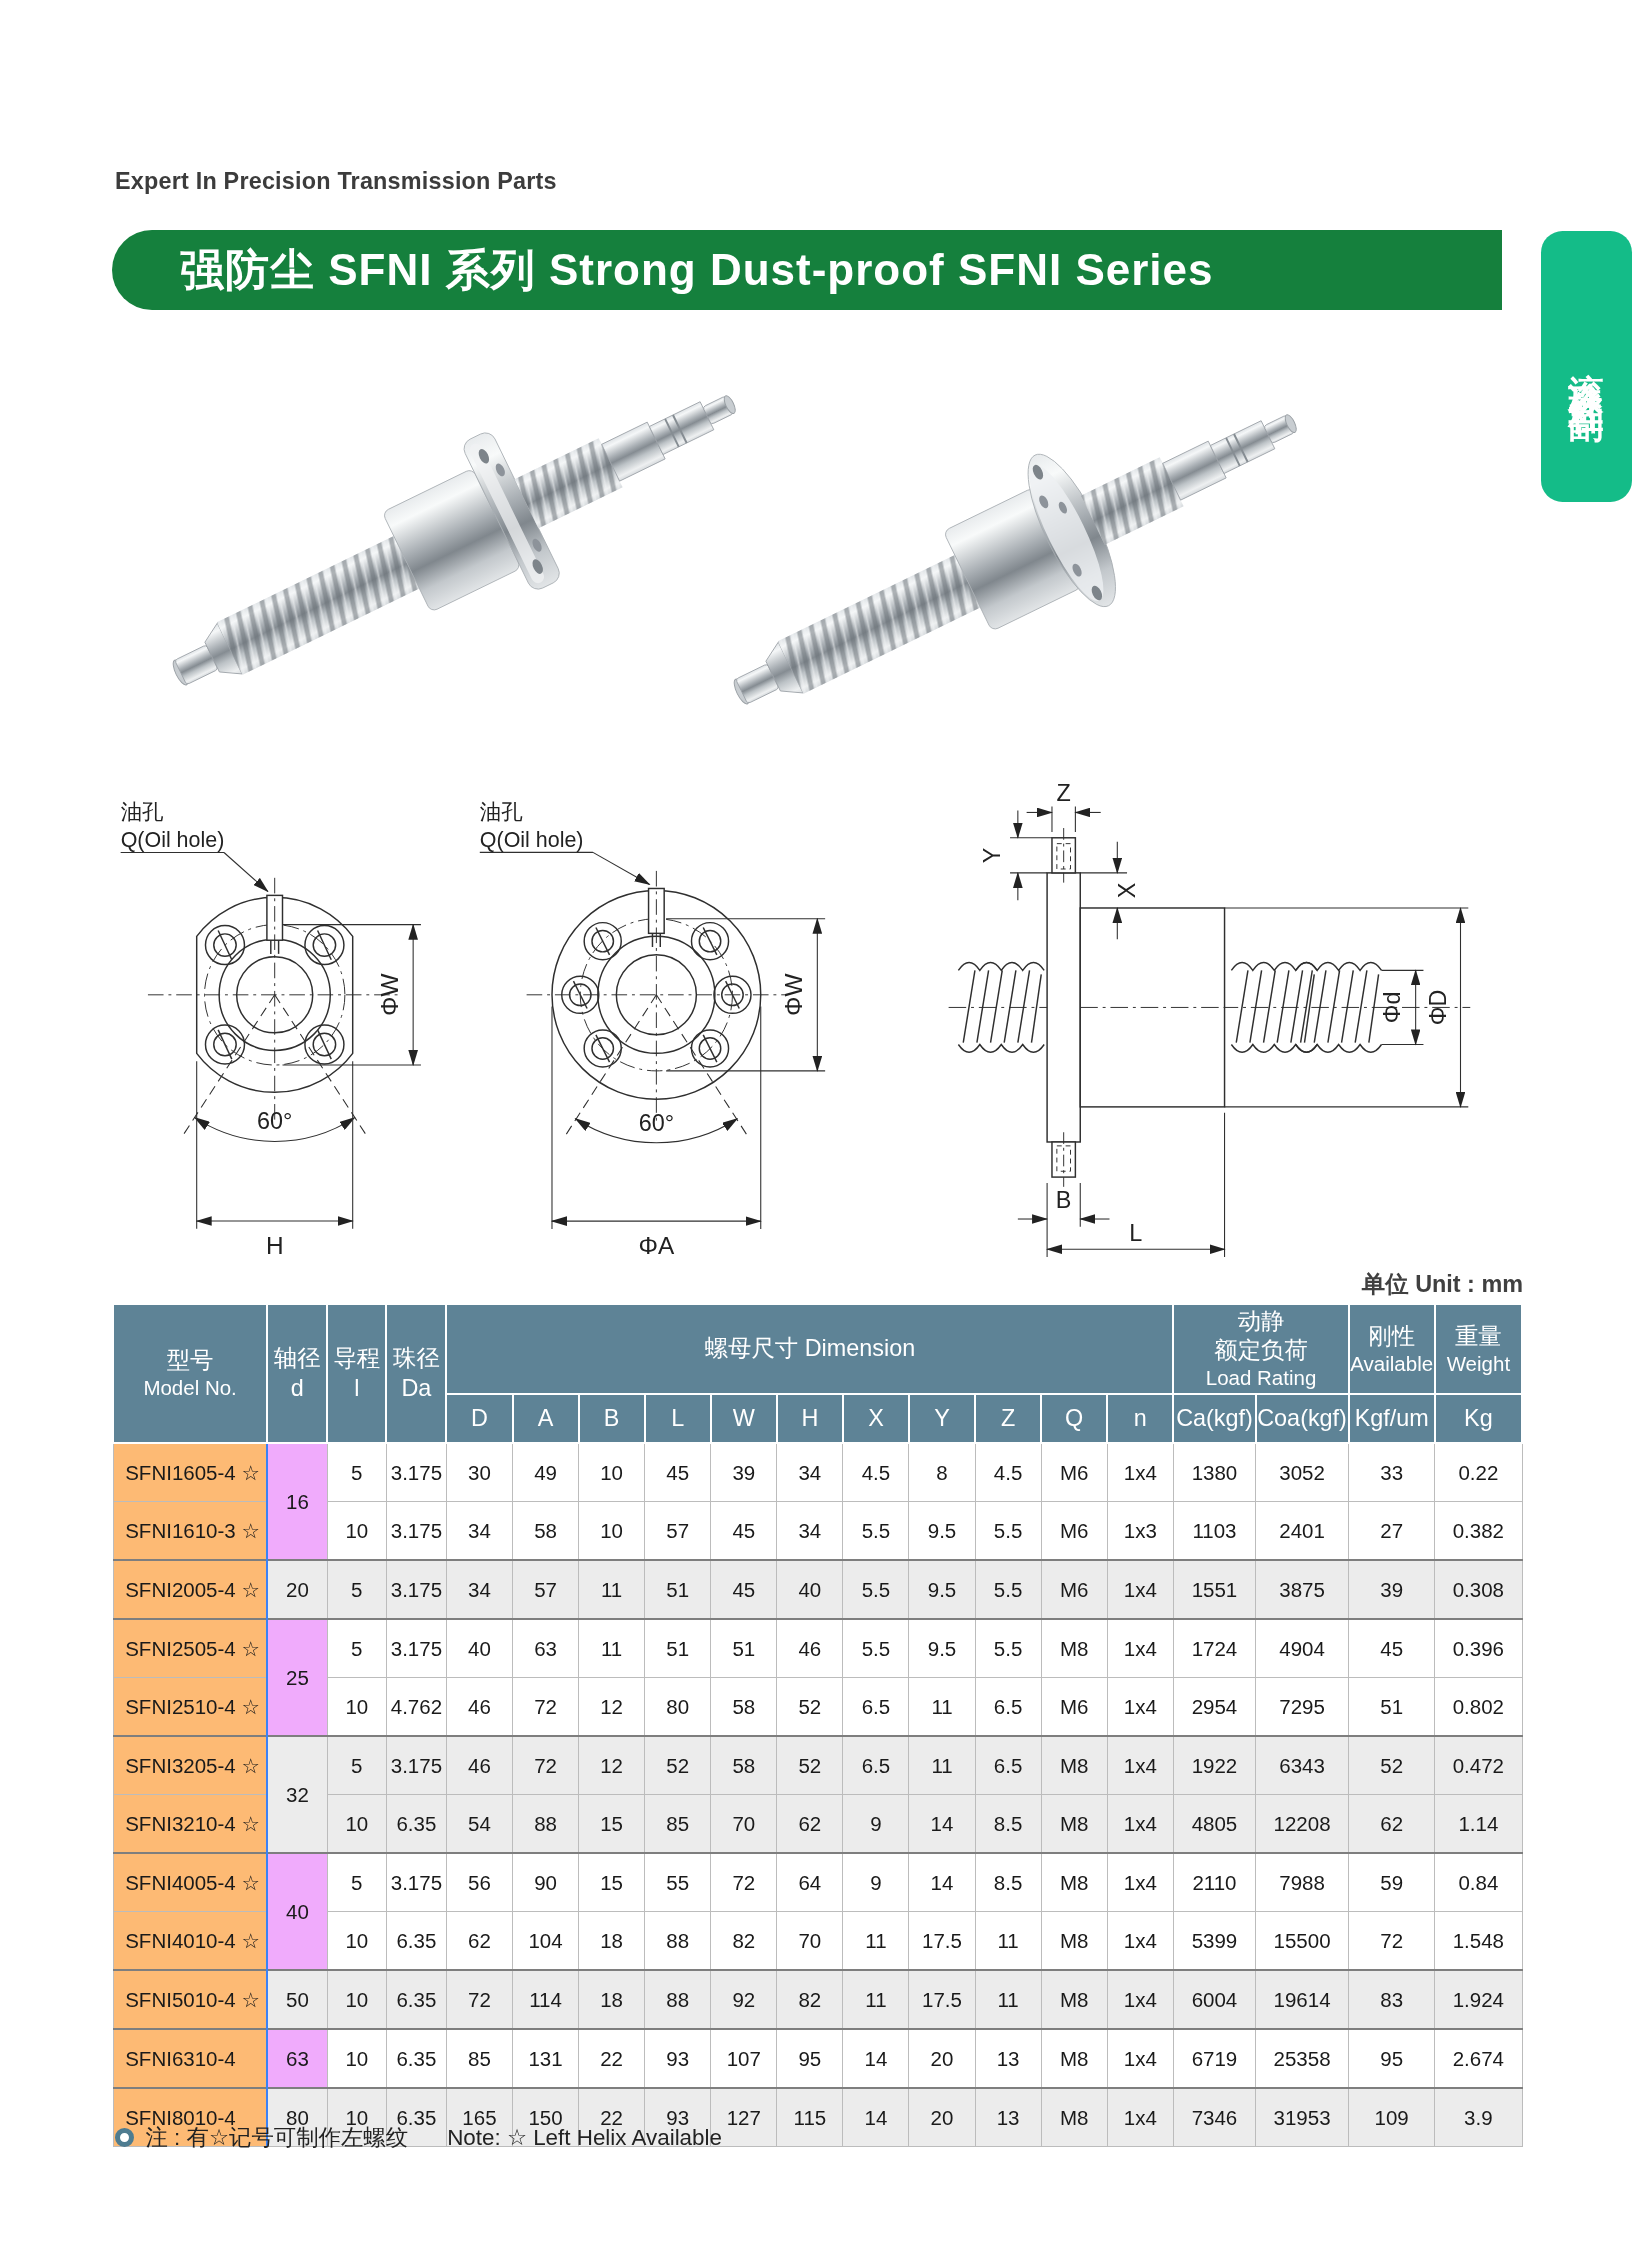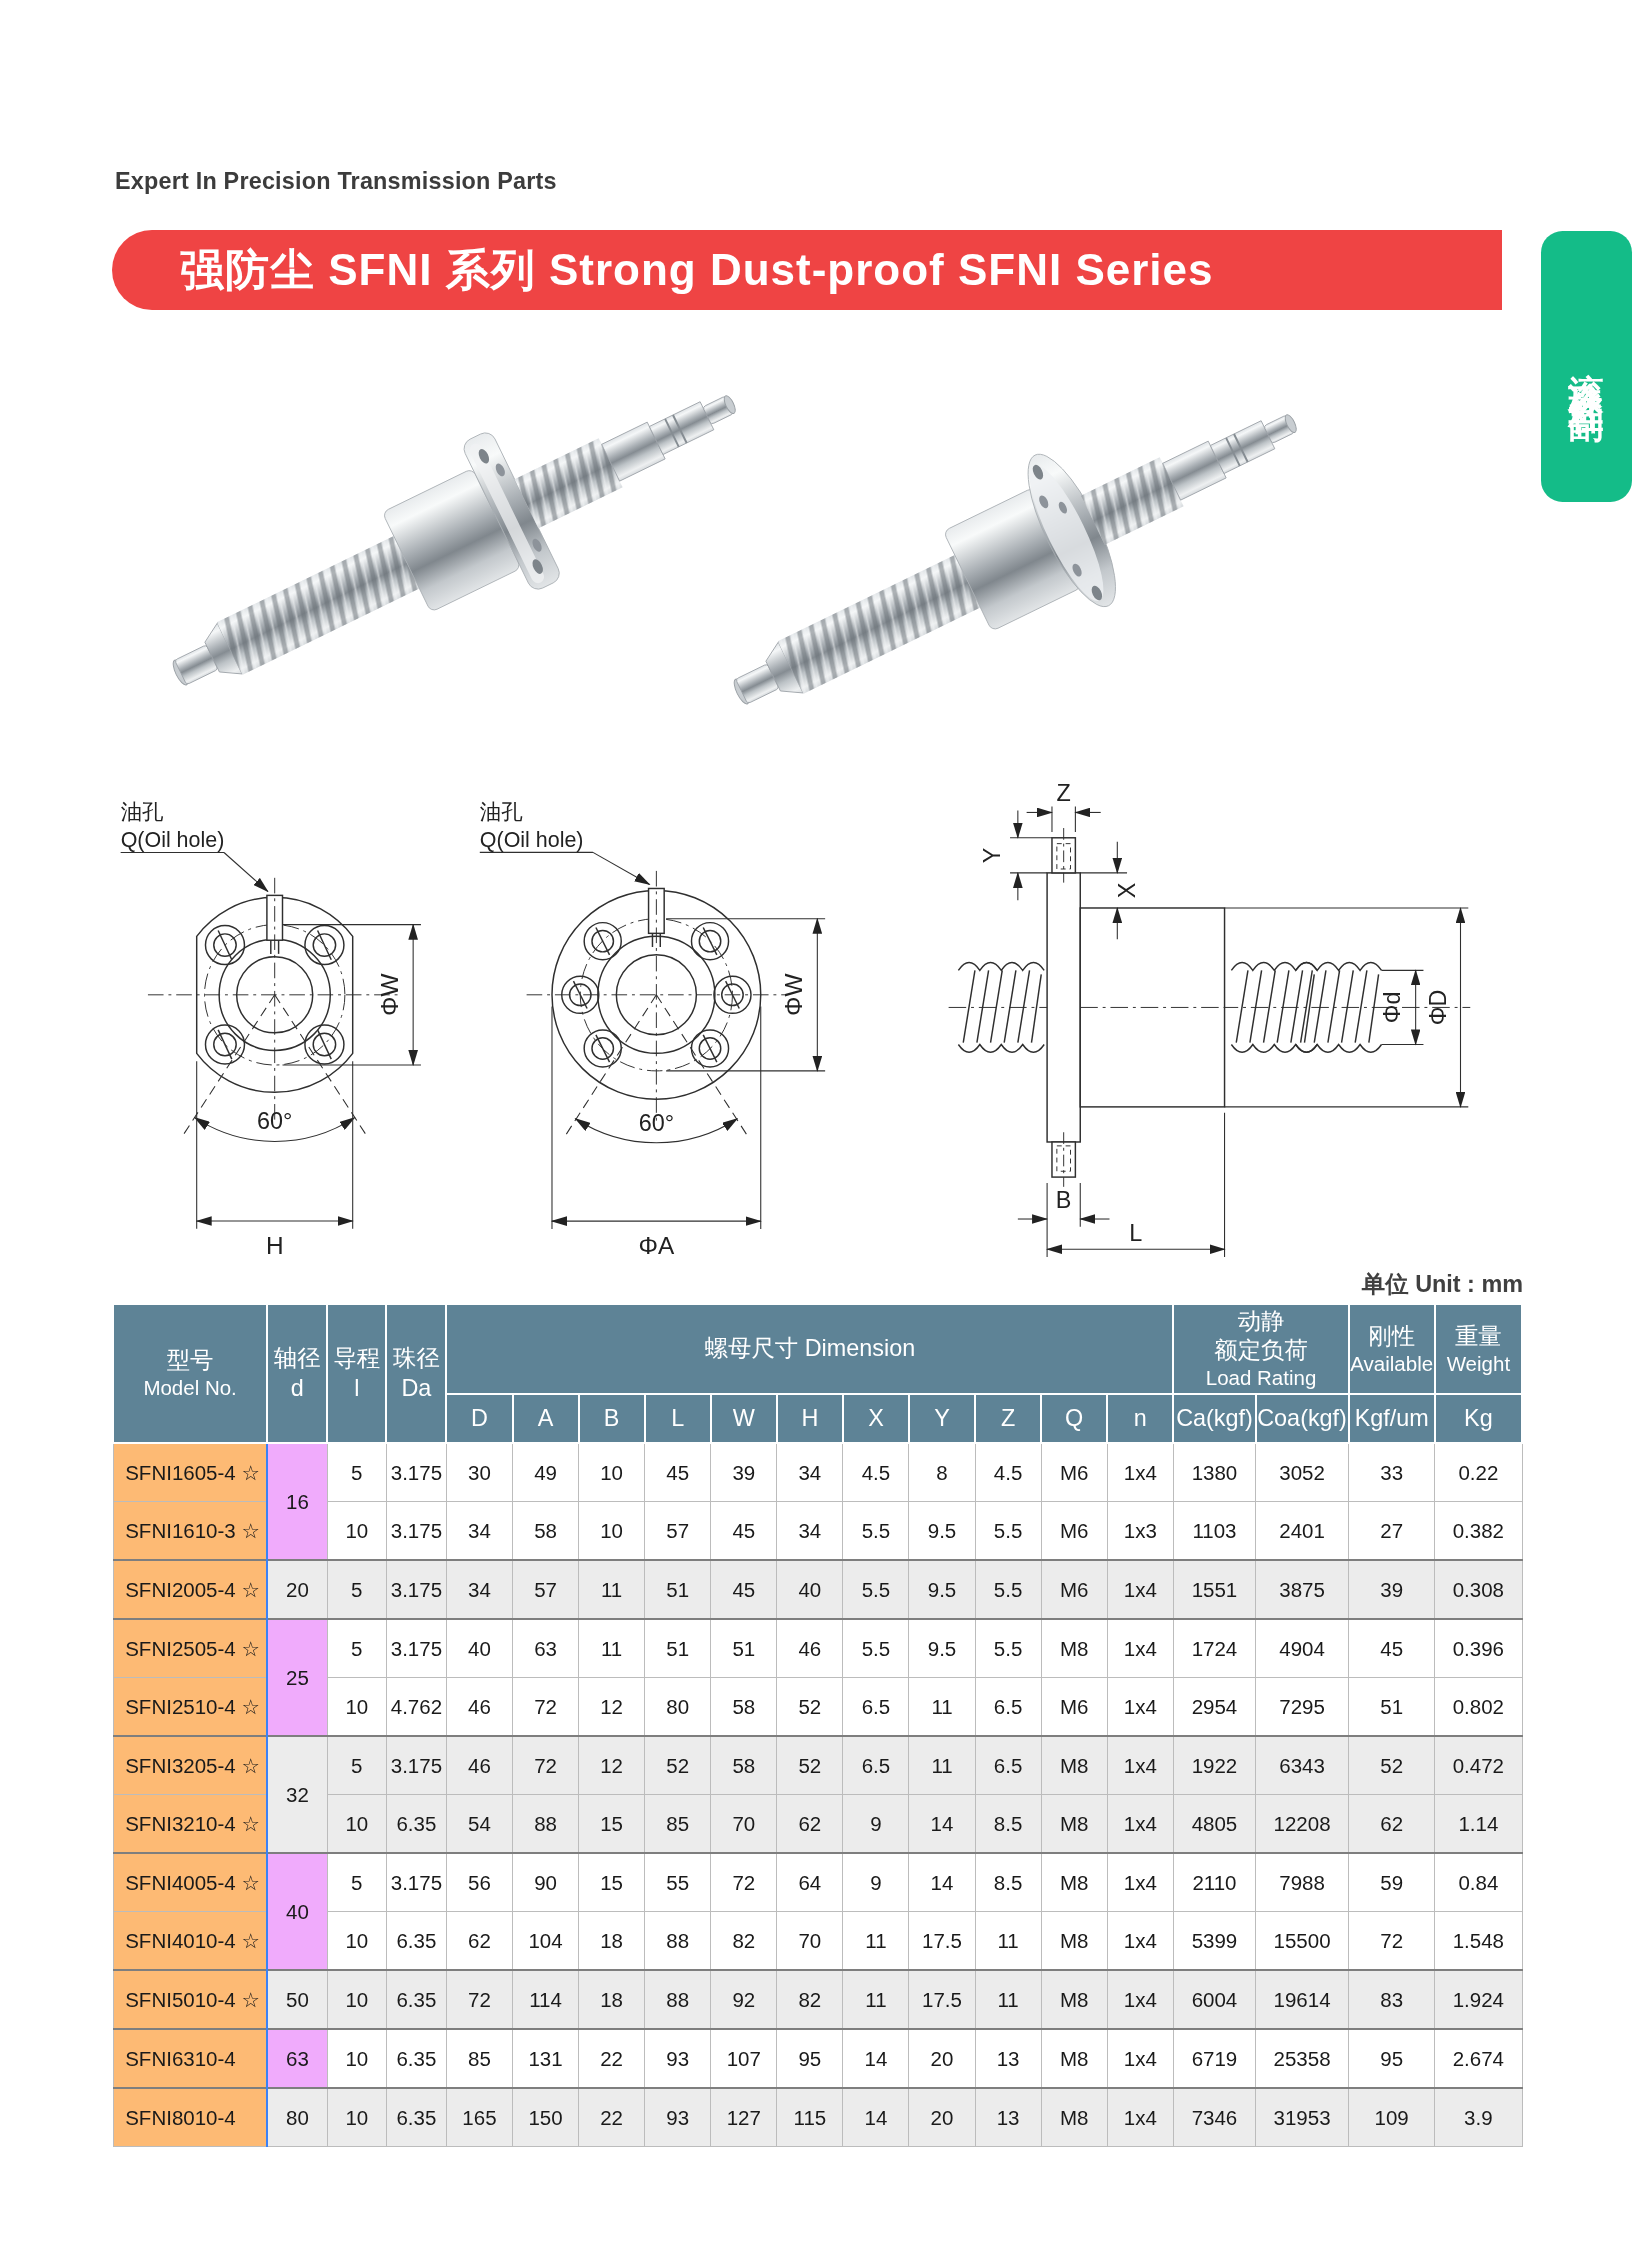--- a/index.html
+++ b/index.html
@@ -1,19 +1,19 @@
 <!DOCTYPE html>
 <html><head>
 <meta charset="utf-8">
 <style>
   html,body{margin:0;padding:0;background:#fff;}
   .page{position:relative;width:1635px;height:2258px;background:#ffffff;overflow:hidden;
         font-family:"Liberation Sans","DejaVu Sans",sans-serif;color:#222;margin-top:8px;}
   .tagline{position:absolute;left:115px;top:160px;font-size:23.4px;font-weight:bold;color:#3c3c3c;letter-spacing:0.2px;}
-  .title-banner{position:absolute;left:112px;top:222px;width:1390px;height:80px;background:#ef4444;
+  .title-banner{position:absolute;left:112px;top:222px;width:1390px;height:80px;background:#15803d;
         border-radius:40px 0 0 40px;display:flex;align-items:center;padding-left:68px;box-sizing:border-box;}
   .title-banner span{font-size:44px;font-weight:bold;color:#ffffff;letter-spacing:1px;white-space:nowrap;}
   .side-tab{position:absolute;left:1541px;top:223px;width:91px;height:271px;background:#14bc88;border-radius:21.5px;
         display:flex;align-items:center;justify-content:center;}
   .side-tab span{writing-mode:vertical-rl;text-orientation:upright;color:#fff;font-size:35px;font-weight:bold;
         letter-spacing:8.8px;line-height:1;}
   .photo{position:absolute;}
   .drawing{position:absolute;}
   svg text{font-family:"Liberation Sans","DejaVu Sans",sans-serif;fill:#222;}
   .unit-label{position:absolute;top:1260px;left:112px;width:1411px;text-align:right;font-size:23.4px;font-weight:bold;color:#404040;}
@@ -641,15 +641,20 @@
           <td class="c-v">M8</td>
           <td class="c-v">1x4</td>
           <td class="c-v">7346</td>
           <td class="c-v">31953</td>
           <td class="c-v">109</td>
           <td class="c-v">3.9</td>
         </tr>
       </tbody>
   </table>
 
+  <div class="note">
+    <span class="dot"></span>
+    <span class="zh">注 : 有☆记号可制作左螺纹</span>
+    <span>Note: ☆ Left Helix Available</span>
+  </div>
 
 </div>
 
 
 </body></html>

